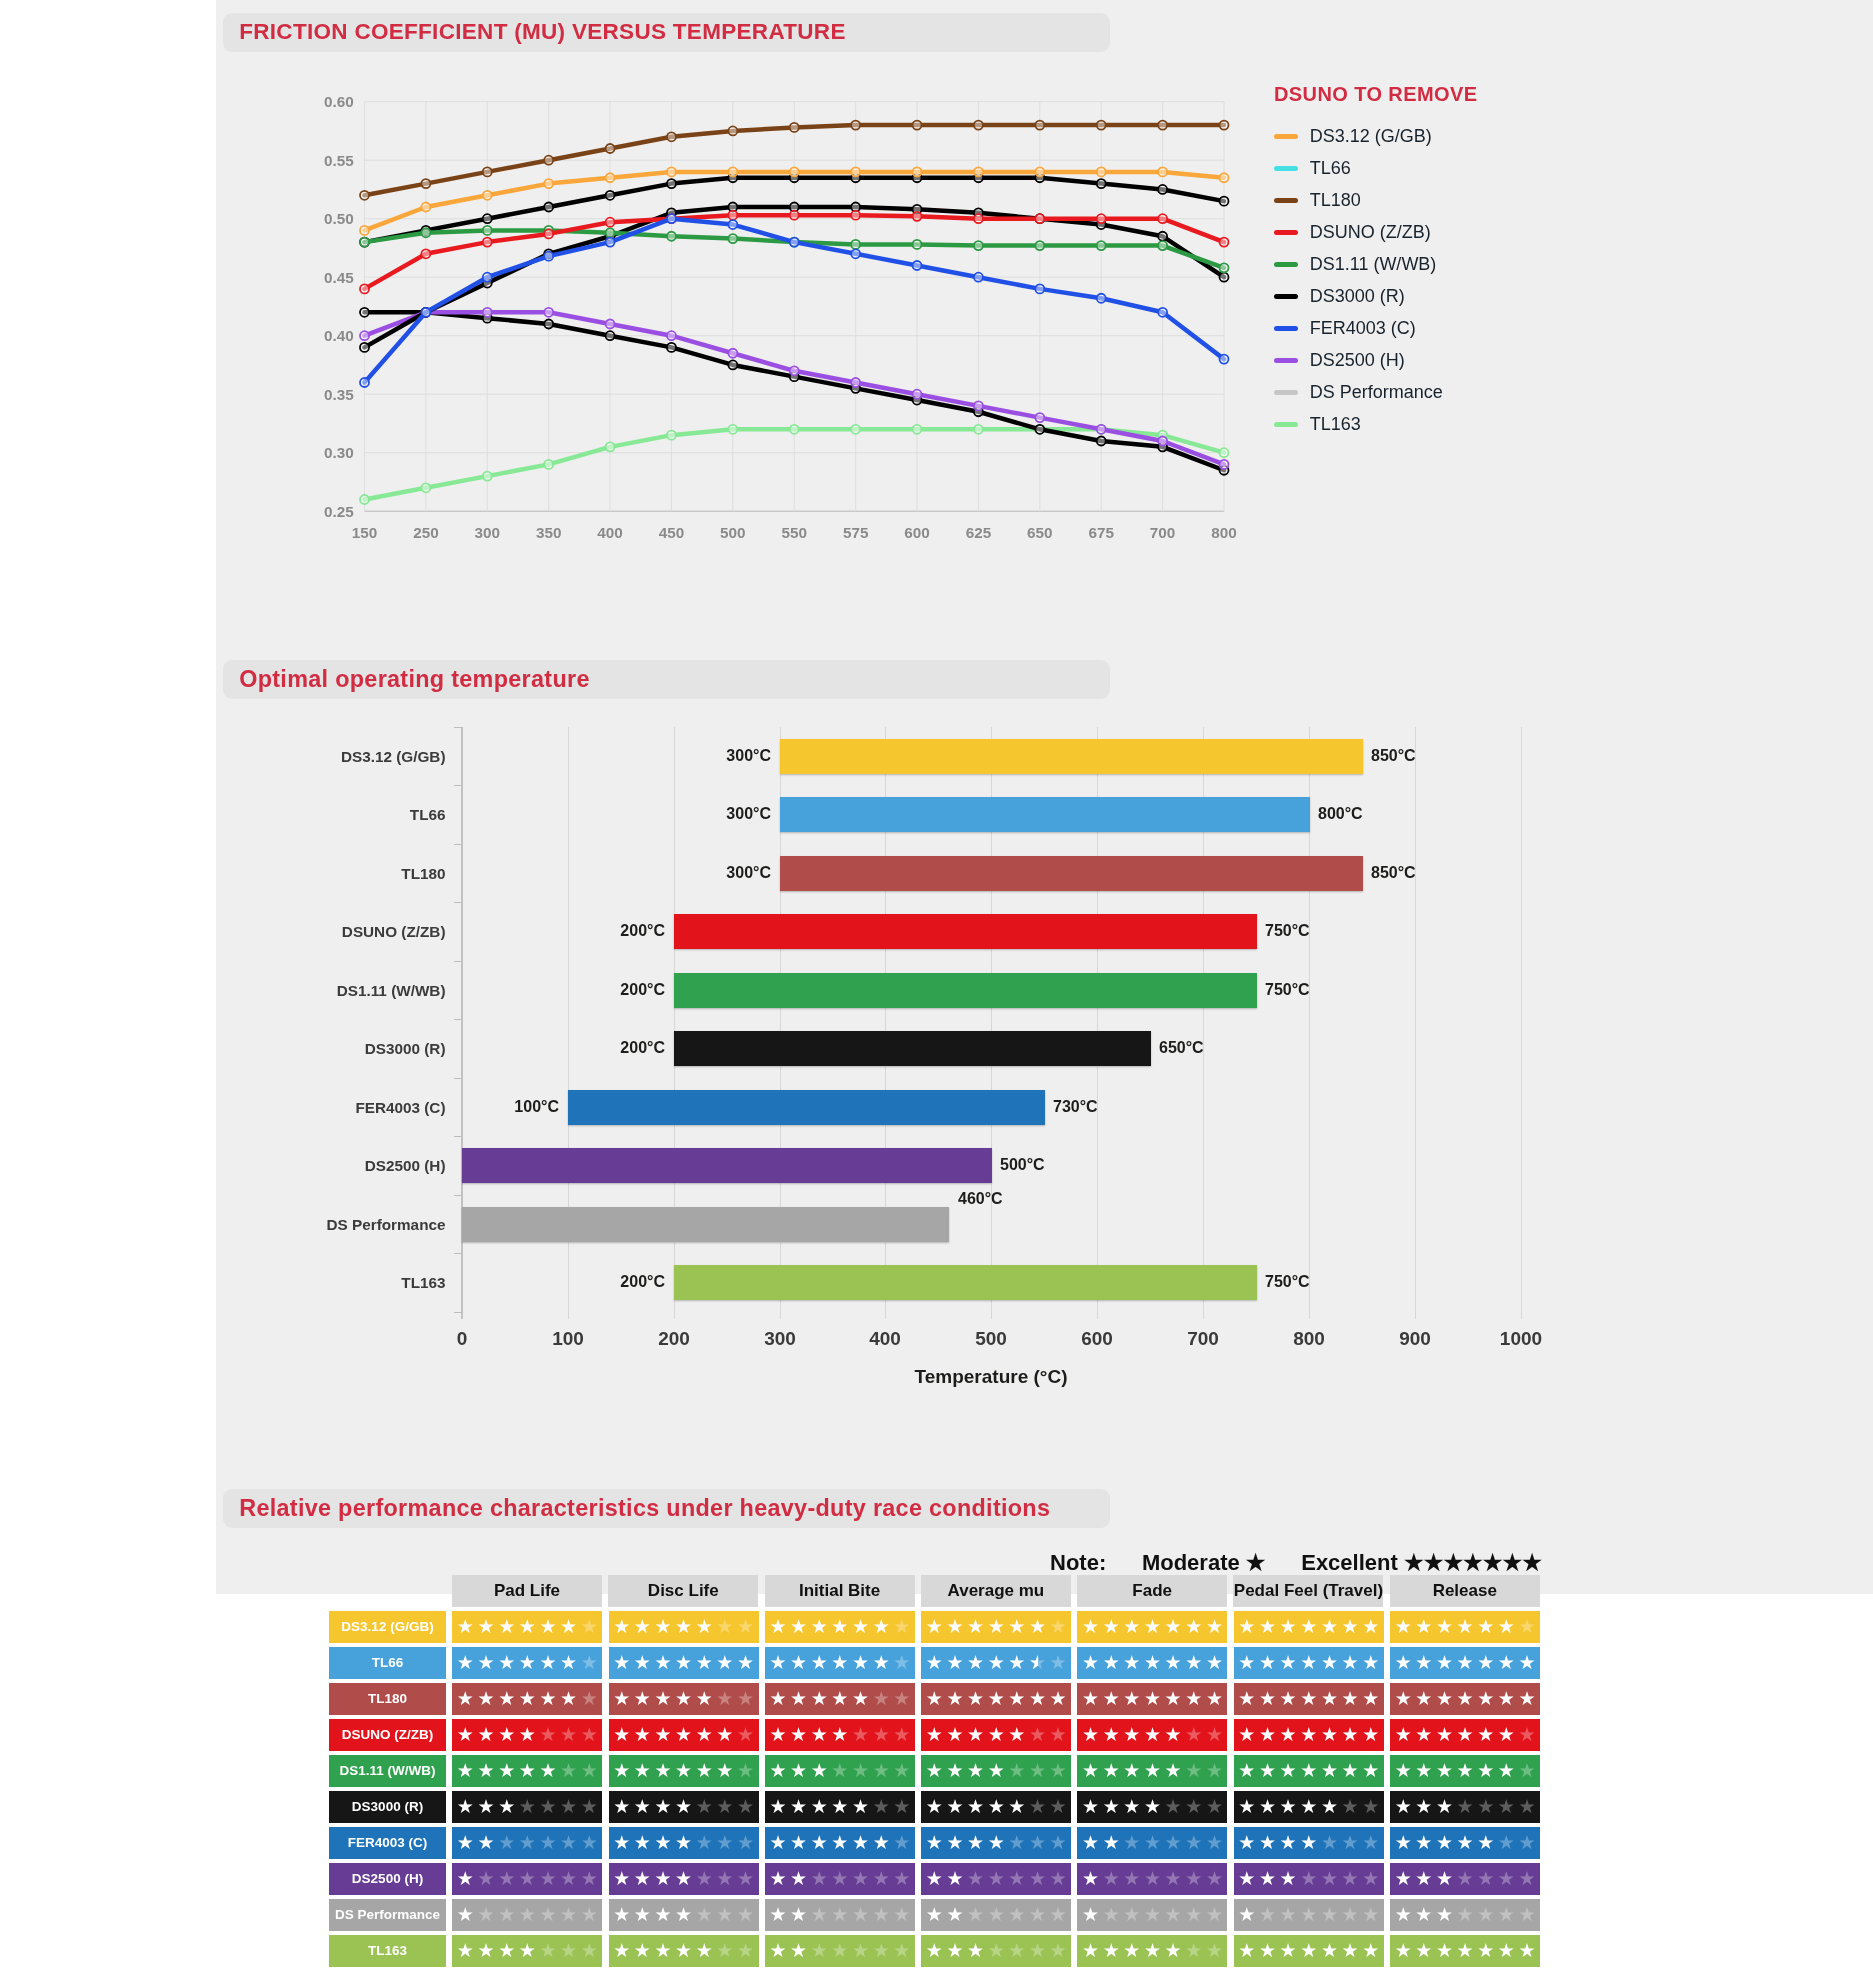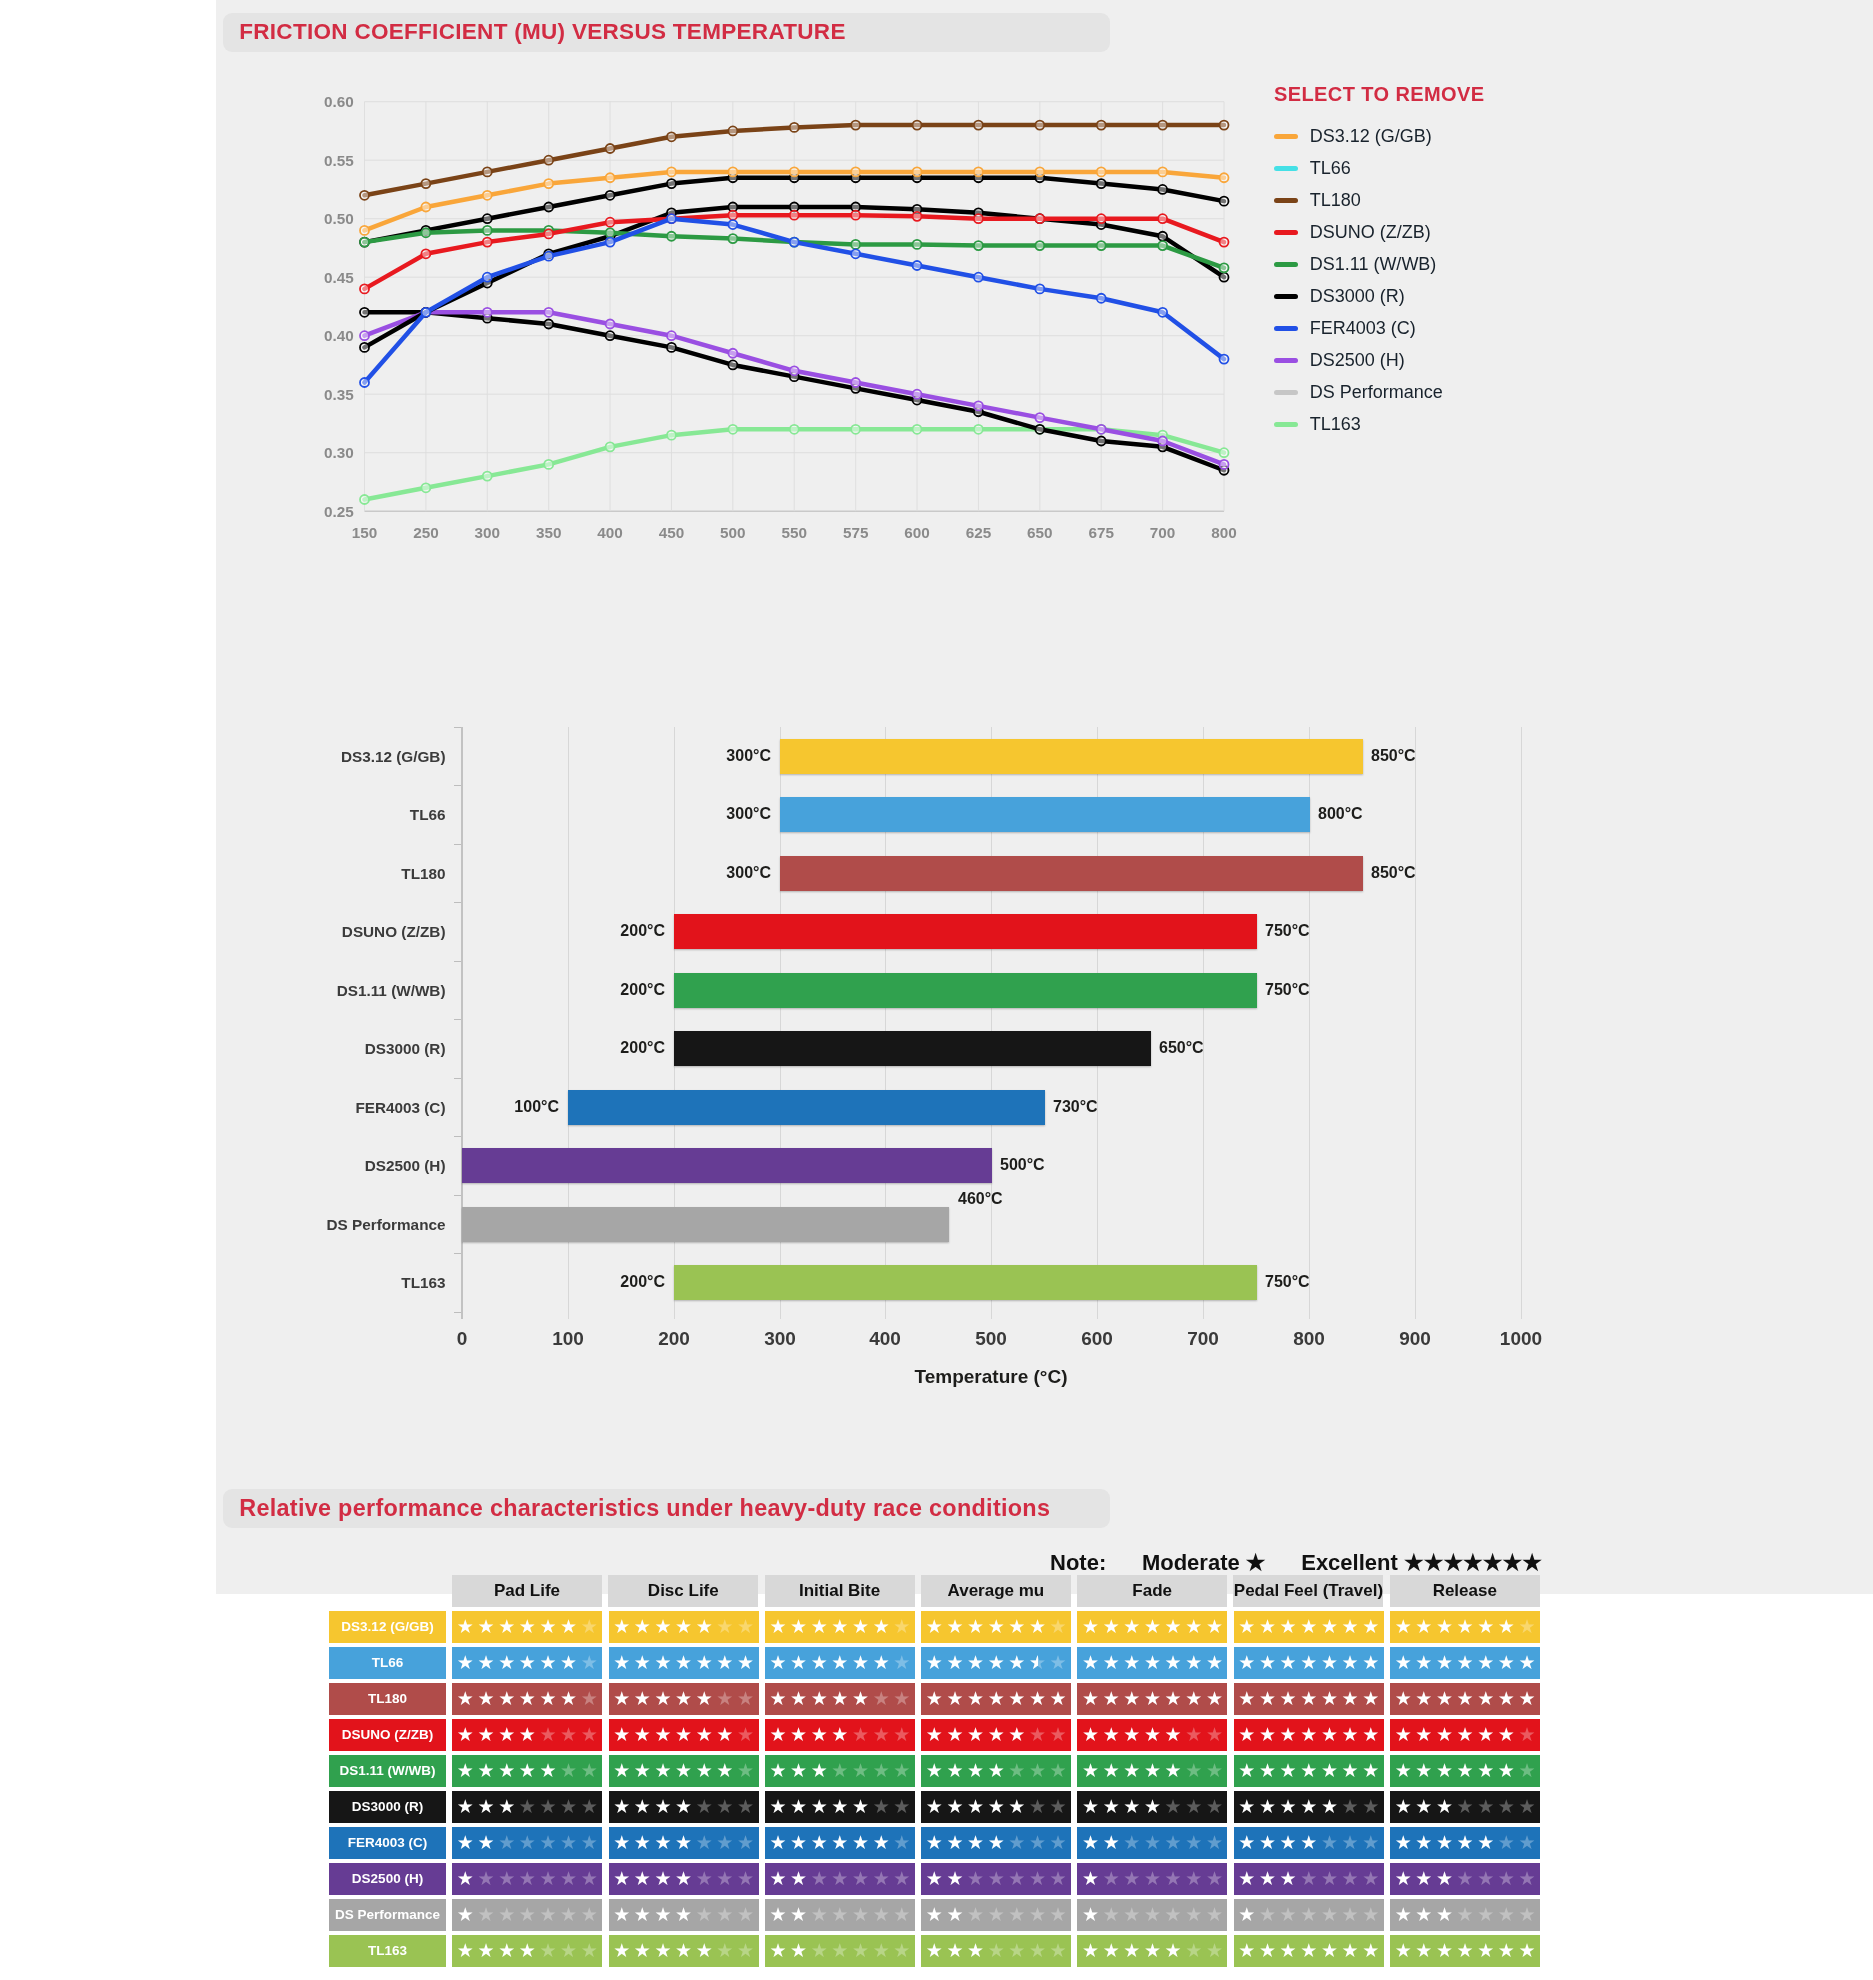--- a/index.html
+++ b/index.html
@@ -265,21 +265,21 @@
         <circle cx="610.7142857142857" cy="120.99999999999993" r="5" fill="#ffffff" fill-opacity="0.45" stroke="#f9a63a" stroke-width="2"></circle>
         <circle cx="678.9285714285714" cy="120.99999999999993" r="5" fill="#ffffff" fill-opacity="0.45" stroke="#f9a63a" stroke-width="2"></circle>
         <circle cx="747.1428571428571" cy="120.99999999999993" r="5" fill="#ffffff" fill-opacity="0.45" stroke="#f9a63a" stroke-width="2"></circle>
         <circle cx="815.3571428571429" cy="120.99999999999993" r="5" fill="#ffffff" fill-opacity="0.45" stroke="#f9a63a" stroke-width="2"></circle>
         <circle cx="883.5714285714286" cy="120.99999999999993" r="5" fill="#ffffff" fill-opacity="0.45" stroke="#f9a63a" stroke-width="2"></circle>
         <circle cx="951.7857142857143" cy="120.99999999999993" r="5" fill="#ffffff" fill-opacity="0.45" stroke="#f9a63a" stroke-width="2"></circle>
         <circle cx="1020" cy="127.49999999999993" r="5" fill="#ffffff" fill-opacity="0.45" stroke="#f9a63a" stroke-width="2"></circle>
       </svg>
 
     <div id="legend">
-      <h3>SELECT TO REMOVE</h3>
+      <h3>DSUNO TO REMOVE</h3>
       <div id="legend-items">
           <div class="legend-item">
             <span class="legend-swatch" style="background: rgb(249, 166, 58);"></span>
             <span class="legend-label">DS3.12 (G/GB)</span>
           </div>
           <div class="legend-item">
             <span class="legend-swatch" style="background: rgb(69, 224, 230);"></span>
             <span class="legend-label">TL66</span>
           </div>
           <div class="legend-item">
@@ -310,20 +310,23 @@
             <span class="legend-swatch" style="background: rgb(198, 198, 198);"></span>
             <span class="legend-label">DS Performance</span>
           </div>
           <div class="legend-item">
             <span class="legend-swatch" style="background: rgb(135, 232, 149);"></span>
             <span class="legend-label">TL163</span>
           </div>
         </div>
     </div>
 
+    <div class="title-band" id="band2">
+      <h2>Optimal operating temperature</h2>
+    </div>
 
     <div id="barchart">
       <div id="bar-xlabel" style="left: 595px; top: 650px; width: 180px; text-align: center;">Temperature (°C)</div>
     <div class="bar-grid" style="left: 156px; height: 592px;"></div>
         <div class="bar-xtick" style="left: 156px; top: 612px;">0</div>
         <div class="bar-grid" style="left: 262px; height: 592px;"></div>
         <div class="bar-xtick" style="left: 262px; top: 612px;">100</div>
         <div class="bar-grid" style="left: 368px; height: 592px;"></div>
         <div class="bar-xtick" style="left: 368px; top: 612px;">200</div>
         <div class="bar-grid" style="left: 474px; height: 592px;"></div>

